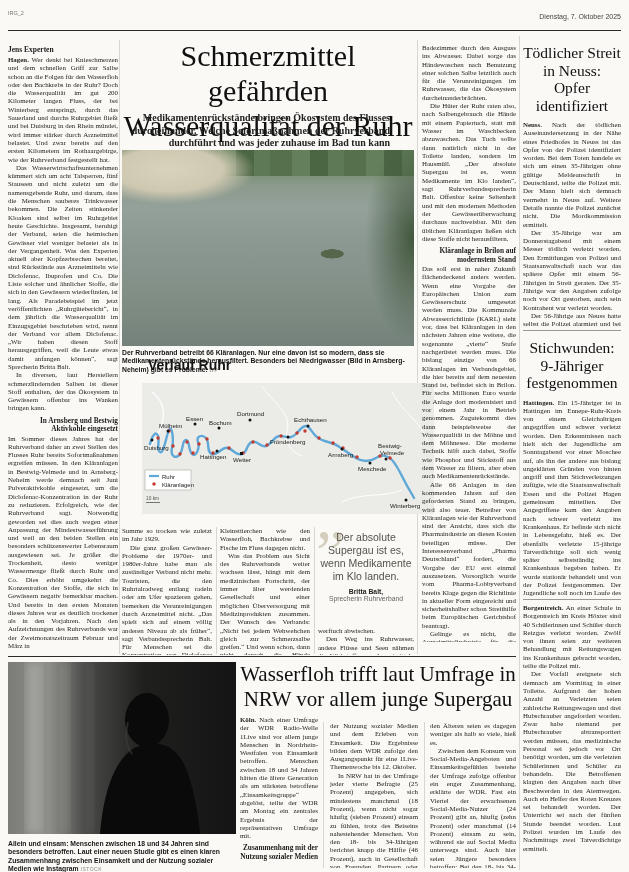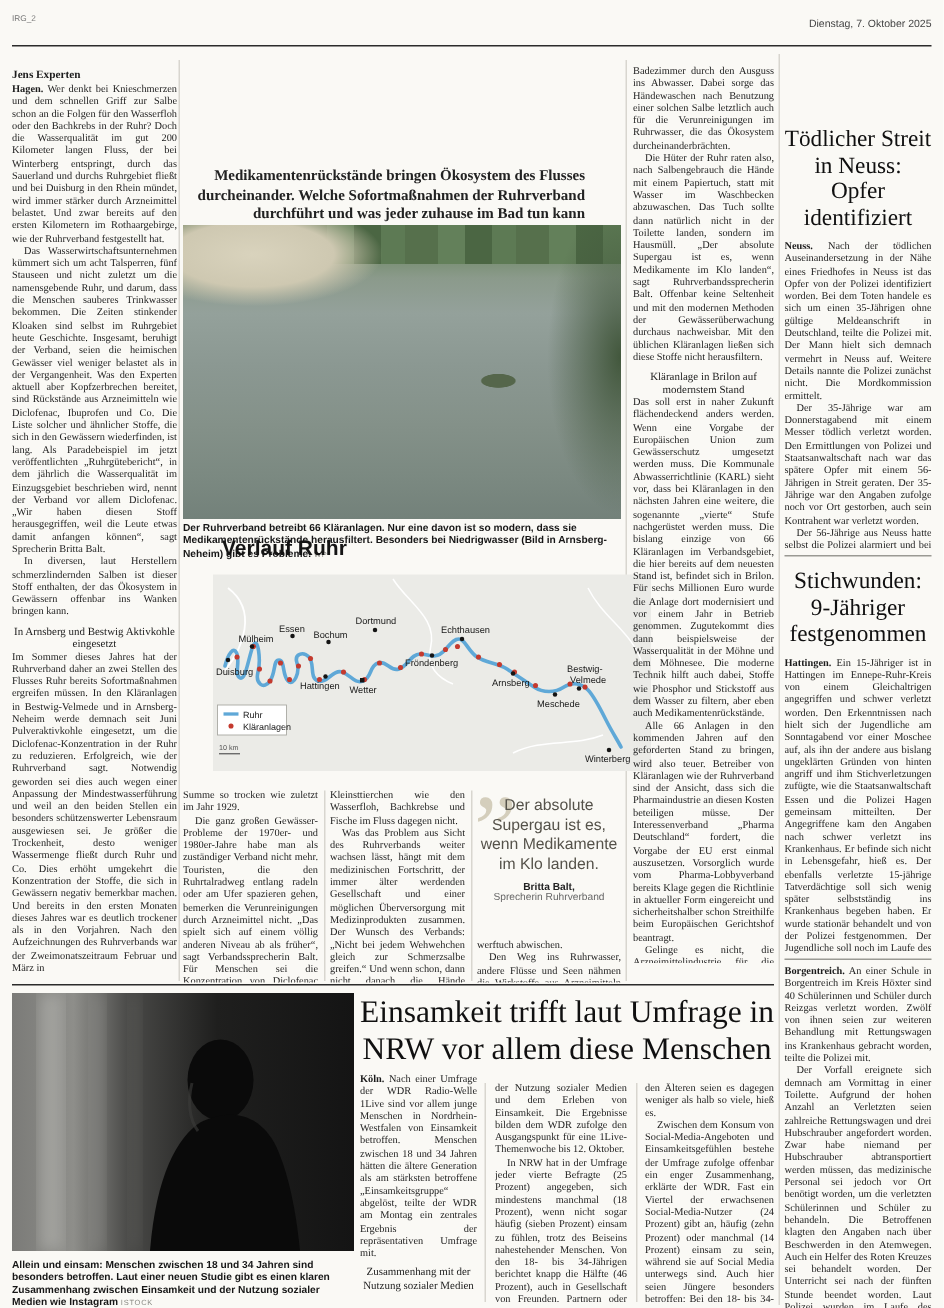--- a/index.html
+++ b/index.html
@@ -9,21 +9,21 @@
   .section-title{position:absolute;left:0;right:0;top:8px;text-align:center;font:16px "Liberation Serif",serif;letter-spacing:3px;color:#111;}
   .date{position:absolute;right:8px;top:13px;font:7px "Liberation Sans",sans-serif;color:#444;}
   .rule{position:absolute;background:#2b2b2b;height:1px;}
   .thinrule{position:absolute;background:#9a9a94;height:1px;}
   .vline{position:absolute;width:1px;background:#d8d6cf;}
   
   .col{position:absolute;font:6.9px/8.3px "Liberation Serif",serif;text-align:justify;overflow:hidden;hyphens:auto;}
   .col p{margin:0;text-indent:8px;}
   .col p.ni{text-indent:0;}
   .lead{font-weight:bold;}
-  .subh{font-weight:normal;text-indent:0 !important;margin:4px 0 1px !important;font-size:7.3px;line-height:8.4px;text-align:center;}
+  .subh{font-weight:bold;text-indent:0 !important;margin:4px 0 1px !important;font-size:7.3px;line-height:8.4px;text-align:right;}
   .byline{position:absolute;left:8px;top:45px;font:bold 7.5px "Liberation Serif",serif;}
   
   .hl{position:absolute;left:122px;top:38px;width:292px;text-align:center;font:30px/35px "Liberation Serif",serif;color:#101010;}
   .subhead{position:absolute;left:114px;top:112px;width:276px;text-align:right;font:bold 10px/12.5px "Liberation Serif",serif;color:#222;}
   
   .river-photo{position:absolute;left:122px;top:150px;width:292px;height:196px;
     background:
       radial-gradient(ellipse 120px 48px at 16% 10%, #d9d3bd 0%, #cec8b1 45%, rgba(206,200,177,0) 72%),
       radial-gradient(ellipse 20px 8px at 72% 53%, #55664b 0%, #55664b 55%, rgba(85,102,75,0) 60%),
       radial-gradient(ellipse 70px 150px at 100% 45%, #42573c 0%, rgba(66,87,60,0) 70%),
@@ -68,20 +68,24 @@
 
   <div class="byline">Jens Experten</div>
   <div class="col" style="left:8px;top:56px;width:110px;height:596px;">
     <p class="ni"><span class="lead">Hagen.</span> <span>Wer denkt bei Knieschmerzen und dem schnellen Griff zur Salbe schon an die Folgen für den Wasserfloh oder den Bachkrebs in der Ruhr? Doch die Wasserqualität im gut 200 Kilometer langen Fluss, der bei Winterberg entspringt, durch das Sauerland und durchs Ruhrgebiet fließt und bei Duisburg in den Rhein mündet, wird immer stärker durch Arzneimittel belastet. Und zwar bereits auf den ersten Kilometern im Rothaargebirge, wie der Ruhrverband festgestellt hat.</span></p>
     <p>Das Wasserwirtschaftsunternehmen kümmert sich um acht Talsperren, fünf Stauseen und nicht zuletzt um die namensgebende Ruhr, und darum, dass die Menschen sauberes Trinkwasser bekommen. Die Zeiten stinkender Kloaken sind selbst im Ruhrgebiet heute Geschichte. Insgesamt, beruhigt der Verband, seien die heimischen Gewässer viel weniger belastet als in der Vergangenheit. Was den Experten aktuell aber Kopfzerbrechen bereitet, sind Rückstände aus Arzneimitteln wie Diclofenac, Ibuprofen und Co. Die Liste solcher und ähnlicher Stoffe, die sich in den Gewässern wiederfinden, ist lang. Als Paradebeispiel im jetzt veröffentlichten „Ruhrgütebericht“, in dem jährlich die Wasserqualität im Einzugsgebiet beschrieben wird, nennt der Verband vor allem Diclofenac. „Wir haben diesen Stoff herausgegriffen, weil die Leute etwas damit anfangen können“, sagt Sprecherin Britta Balt.</p>
     <p>In diversen, laut Herstellern schmerzlindernden Salben ist dieser Stoff enthalten, der das Ökosystem in Gewässern offenbar ins Wanken bringen kann.</p>
     <p class="subh">In Arnsberg und Bestwig Aktivkohle eingesetzt</p>
     <p class="ni">Im Sommer dieses Jahres hat der Ruhrverband daher an zwei Stellen des Flusses Ruhr bereits Sofortmaßnahmen ergreifen müssen. In den Kläranlagen in Bestwig-Velmede und in Arnsberg-Neheim werde demnach seit Juni Pulveraktivkohle eingesetzt, um die Diclofenac-Konzentration in der Ruhr zu reduzieren. Erfolgreich, wie der Ruhrverband sagt. Notwendig geworden sei dies auch wegen einer Anpassung der Mindestwasserführung und weil an den beiden Stellen ein besonders schützenswerter Lebensraum ausgewiesen sei. Je größer die Trockenheit, desto weniger Wassermenge fließt durch Ruhr und Co. Dies erhöht umgekehrt die Konzentration der Stoffe, die sich in Gewässern negativ bemerkbar machen. Und bereits in den ersten Monaten dieses Jahres war es deutlich trockener als in den Vorjahren. Nach den Aufzeichnungen des Ruhrverbands war der Zweimonatszeitraum Februar und März in</p>
   </div>
 
+  <div class="hl">
+    <div>Schmerzmittel gefährden</div>
+    <div>Wasserqualität der Ruhr</div>
+  </div>
   <div class="subhead">Medikamentenrückstände bringen Ökosystem des Flusses durcheinander. Welche Sofortmaßnahmen der Ruhrverband durchführt und was jeder zuhause im Bad tun kann</div>
 
   <div class="river-photo"></div>
   <div class="map-caption-wrap photo-caption">
     <span>Der Ruhrverband betreibt 66 Kläranlagen. Nur eine davon ist so modern, dass sie Medikamentenrückstände herausfiltert. Besonders bei Niedrigwasser (Bild in Arnsberg-Neheim) gibt es Probleme.</span>
     <span class="credit">WP</span>
   </div>
 
   <div class="map">
     <svg width="292" height="162" viewBox="0 0 292 162">
@@ -189,21 +193,21 @@
   <div class="col" style="left:422px;top:44px;width:94px;height:598px;">
     <p class="ni">Badezimmer durch den Ausguss ins Abwasser. Dabei sorge das Händewaschen nach Benutzung einer solchen Salbe letztlich auch für die Verunreinigungen im Ruhrwasser, die das Ökosystem durcheinanderbrächten.</p>
     <p>Die Hüter der Ruhr raten also, nach Salbengebrauch die Hände mit einem Papiertuch, statt mit Wasser im Waschbecken abzuwaschen. Das Tuch sollte dann natürlich nicht in der Toilette landen, sondern im Hausmüll. „Der absolute Supergau ist es, wenn Medikamente im Klo landen“, sagt Ruhrverbandssprecherin Balt. Offenbar keine Seltenheit und mit den modernen Methoden der Gewässerüberwachung durchaus nachweisbar. Mit den üblichen Kläranlagen ließen sich diese Stoffe nicht herausfiltern.</p>
     <p class="subh">Kläranlage in Brilon auf modernstem Stand</p>
     <p class="ni">Das soll erst in naher Zukunft flächendeckend anders werden. Wenn eine Vorgabe der Europäischen Union zum Gewässerschutz umgesetzt werden muss. Die Kommunale Abwasserrichtlinie (KARL) sieht vor, dass bei Kläranlagen in den nächsten Jahren eine weitere, die sogenannte „vierte“ Stufe nachgerüstet werden muss. Die bislang einzige von 66 Kläranlagen im Verbandsgebiet, die hier bereits auf dem neuesten Stand ist, befindet sich in Brilon. Für sechs Millionen Euro wurde die Anlage dort modernisiert und vor einem Jahr in Betrieb genommen. Zugutekommt dies dann beispielsweise der Wasserqualität in der Möhne und dem Möhnesee. Die moderne Technik hilft auch dabei, Stoffe wie Phosphor und Stickstoff aus dem Wasser zu filtern, aber eben auch Medikamentenrückstände.</p>
     <p>Alle 66 Anlagen in den kommenden Jahren auf den geforderten Stand zu bringen, wird also teuer. Betreiber von Kläranlagen wie der Ruhrverband sind der Ansicht, dass sich die Pharmaindustrie an diesen Kosten beteiligen müsse. Der Interessenverband „Pharma Deutschland“ fordert, die Vorgabe der EU erst einmal auszusetzen. Vorsorglich wurde vom Pharma-Lobbyverband bereits Klage gegen die Richtlinie in aktueller Form eingereicht und sicherheitshalber schon Streithilfe beim Europäischen Gerichtshof beantragt.</p>
     <p>Gelinge es nicht, die Arzneimittelindustrie für die Kosten der Modernisierung der Kläranlagen heranzuziehen, dürfte dies am Ende die Gebühren für die Wasserverbraucher insgesamt erhöhen, mutmaßt der Ruhrverband. Unabhängig davon appelliert der Ruhrverband jetzt schon, beim nächsten Griff zur Salbe trotz aller Schmerzen auch an den Wasserfloh in der Ruhr zu denken.</p>
   </div>
 
   <div style="position:absolute;left:523px;top:40px;width:98px;">
-    <div class="news-art" style="height:288px;margin-top:40px;">
+    <div class="news-art" style="height:288px;">
       <div class="news-hl">Tödlicher Streit in Neuss: Opfer identifiziert</div>
       <div class="col" style="position:static;width:98px;">
         <p class="ni"><span class="lead">Neuss.</span> <span>Nach der tödlichen Auseinandersetzung in der Nähe eines Friedhofes in Neuss ist das Opfer von der Polizei identifiziert worden. Bei dem Toten handele es sich um einen 35-Jährigen ohne gültige Meldeanschrift in Deutschland, teilte die Polizei mit. Der Mann hielt sich demnach vermehrt in Neuss auf. Weitere Details nannte die Polizei zunächst nicht. Die Mordkommission ermittelt.</span></p>
         <p>Der 35-Jährige war am Donnerstagabend mit einem Messer tödlich verletzt worden. Den Ermittlungen von Polizei und Staatsanwaltschaft nach war das spätere Opfer mit einem 56-Jährigen in Streit geraten. Der 35-Jährige war den Angaben zufolge noch vor Ort gestorben, auch sein Kontrahent war verletzt worden.</p>
         <p>Der 56-Jährige aus Neuss hatte selbst die Polizei alarmiert und bei seiner Festnahme keinen Widerstand geleistet. Er wurde in einem Krankenhaus behandelt, wie es hieß.</p>
 
       </div>
     </div>
     <div class="thinrule" style="position:static;width:98px;margin:2px 0 4px;"></div>
     <div class="news-art" style="height:262px;">
@@ -246,22 +250,22 @@
       <path d="M92,172 C96,122 110,96 126,86 C152,74 168,86 176,102 C186,124 190,152 192,172 Z" fill="#0a0a0a"></path>
       <path d="M120,60 C117,72 118,84 124,92" stroke="#3c3c3a" stroke-width="2" fill="none" opacity="0.6"></path>
     </svg>
   </div>
   <div class="photo-caption" style="left:8px;top:840px;width:228px;">
     <span>Allein und einsam: Menschen zwischen 18 und 34 Jahren sind besonders betroffen. Laut einer neuen Studie gibt es einen klaren Zusammenhang zwischen Einsamkeit und der Nutzung sozialer Medien wie Instagram</span>
     <span class="credit">ISTOCK</span>
   </div>
 
   <div class="bottom-hl">
-    <div>Einsamkeit trifft laut Umfrage in</div>
-    <div>NRW vor allem diese Menschen</div>
+    <div>Wasserfloh trifft laut Umfrage in</div>
+    <div>NRW vor allem junge Supergau</div>
   </div>
 
   <div class="col" style="left:240px;top:716px;width:78px;height:146px;">
     <p class="ni"><span class="lead">Köln.</span> <span>Nach einer Umfrage der WDR Radio-Welle 1Live sind vor allem junge Menschen in Nordrhein-Westfalen von Einsamkeit betroffen. Menschen zwischen 18 und 34 Jahren hätten die ältere Generation als am stärksten betroffene „Einsamkeitsgruppe“ abgelöst, teilte der WDR am Montag ein zentrales Ergebnis der repräsentativen Umfrage mit.</span></p>
     <p class="subh">Zusammenhang mit der Nutzung sozialer Medien</p>
 
   </div>
   <div class="col" style="left:330px;top:722px;width:88px;height:146px;">
     <p class="ni">der Nutzung sozialer Medien und dem Erleben von Einsamkeit. Die Ergebnisse bilden dem WDR zufolge den Ausgangspunkt für eine 1Live-Themenwoche bis 12. Oktober.</p>
     <p>In NRW hat in der Umfrage jeder vierte Befragte (25 Prozent) angegeben, sich mindestens manchmal (18 Prozent), wenn nicht sogar häufig (sieben Prozent) einsam zu fühlen, trotz des Beiseins nahestehender Menschen. Von den 18- bis 34-Jährigen berichtet knapp die Hälfte (46 Prozent), auch in Gesellschaft von Freunden, Partnern oder Familienmitgliedern manchmal oder häufig mit entsprechenden Empfindungen konfrontiert zu sein. Bei</p>

